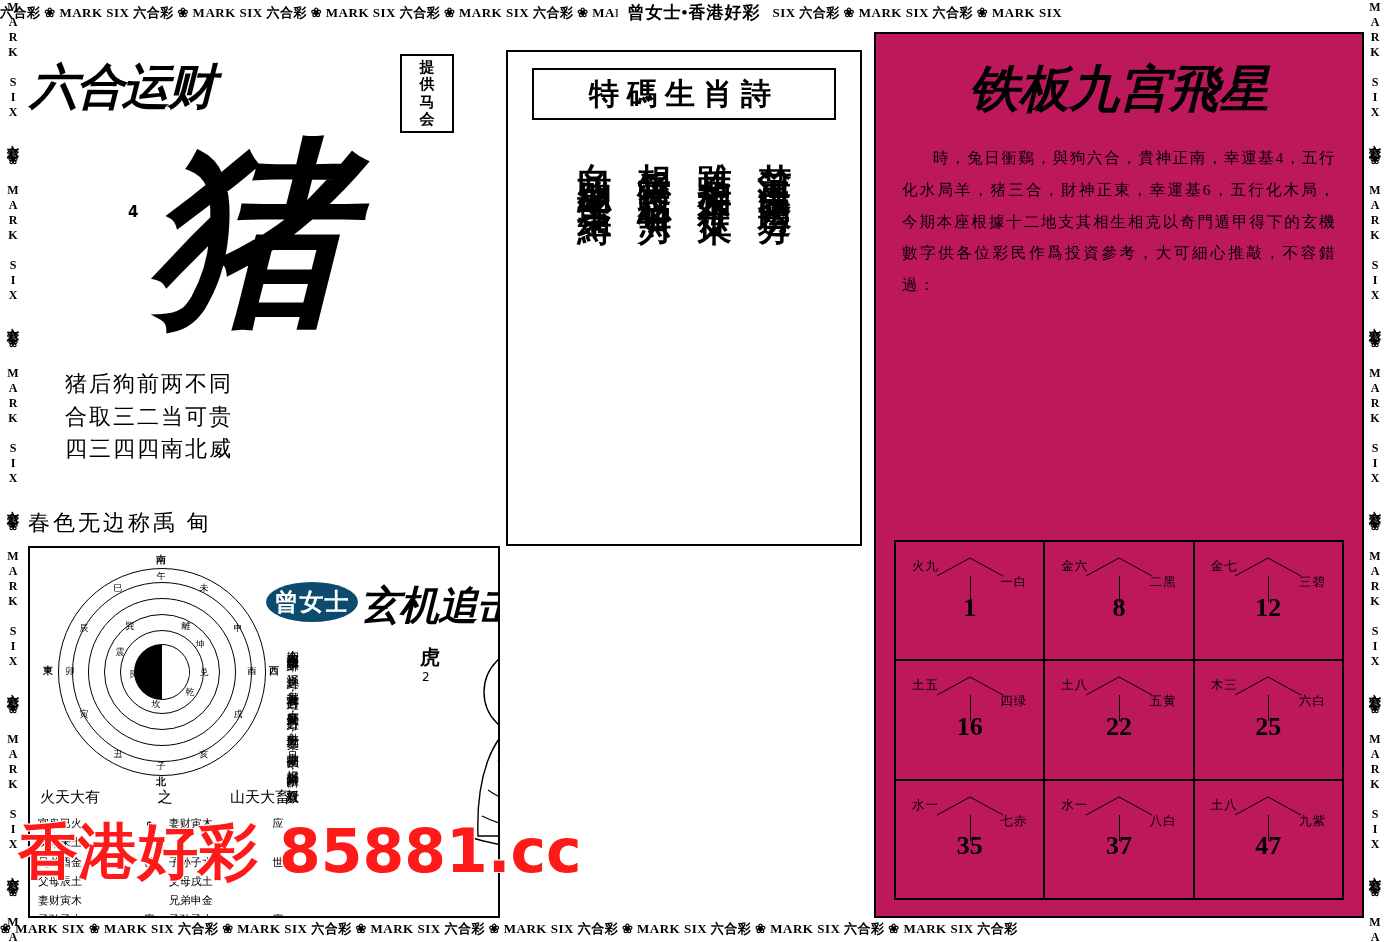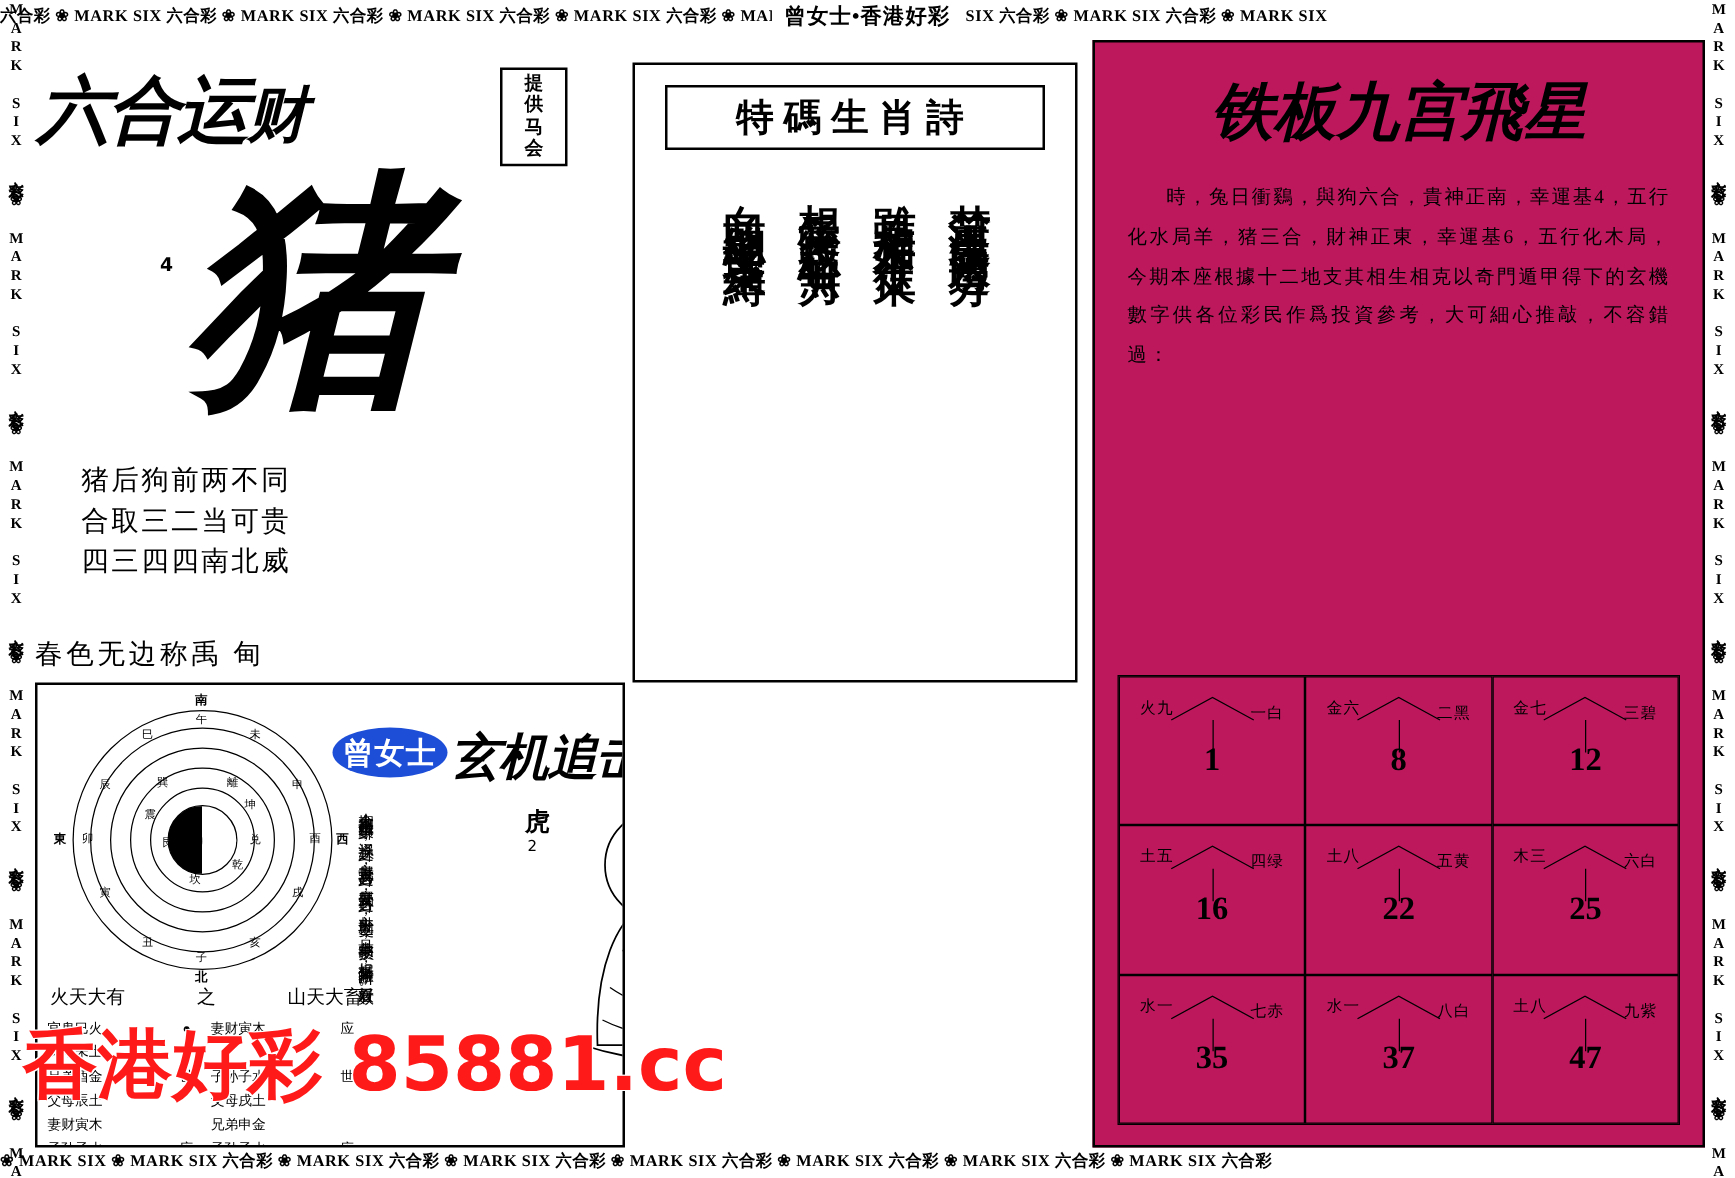--- a/index.html
+++ b/index.html
@@ -65,21 +65,21 @@
 
   .brush-title{
     position:absolute;left:2px;top:22px;width:360px;height:80px;
     font-family:"DejaVu Serif","Liberation Serif",serif;
     font-weight:bold;
     font-size:56px;
     letter-spacing:-2px;
     font-style:italic;
     white-space:nowrap;
   }
-  .brush-title .t1{font-size:58px;}
+  .brush-title .t1{font-size:48px;}
   .brush-title .t2{font-size:48px;}
 
   .tag-box{
     position:absolute;left:372px;top:26px;
     border:2px solid #000;
     padding:3px 2px;
     width:46px;
     text-align:center;
     font-size:15px;
     font-weight:bold;
@@ -166,21 +166,21 @@
   .hex-row .a{width:92px;}
   .hex-row .b{width:34px;text-align:center;}
   .hex-row .c{width:92px;}
   .hex-row .d{width:30px;text-align:center;}
 
   .ghost-title{
     position:absolute;left:236px;top:30px;width:228px;height:52px;
   }
   .ghost-oval{
     position:absolute;left:0;top:4px;width:92px;height:40px;
-    background:#1d4ed8;border-radius:50%;
+    background:#0c4a6e;border-radius:50%;
     color:#fff;font-family:"DejaVu Serif",serif;font-weight:bold;
     font-size:24px;text-align:center;line-height:40px;letter-spacing:1px;
   }
   .ghost-big{
     position:absolute;left:94px;top:0;
     font-family:Liberation Mono, monospace;
     font-weight:bold;font-size:40px;font-style:italic;letter-spacing:-1px;
     white-space:nowrap;
   }
 
@@ -257,21 +257,21 @@
     display:grid;
     grid-template-columns:repeat(3,1fr);
     grid-template-rows:repeat(3,1fr);
   }
   .cell{
     border:1px solid #000;
     position:relative;
     display:flex;align-items:center;justify-content:center;
   }
   .cell .tl{position:absolute;left:16px;top:16px;font-size:12.5px;font-family:"Liberation Serif",serif;letter-spacing:1px;}
-  .cell .tr{position:absolute;right:16px;top:20px;font-size:12.5px;font-family:"Liberation Serif",serif;letter-spacing:1px;}
+  .cell .tr{position:absolute;right:16px;top:32px;font-size:12.5px;font-family:"Liberation Serif",serif;letter-spacing:1px;}
   .cell .num{font-family:"Liberation Serif",serif;font-size:26px;font-weight:bold;margin-top:14px;}
   .cell .chev{
     position:absolute;left:50%;top:14px;transform:translateX(-50%);
     width:70px;height:22px;
   }
   .cell .vline{
     position:absolute;left:50%;top:34px;width:1px;height:26px;background:#000;
   }
 
   

